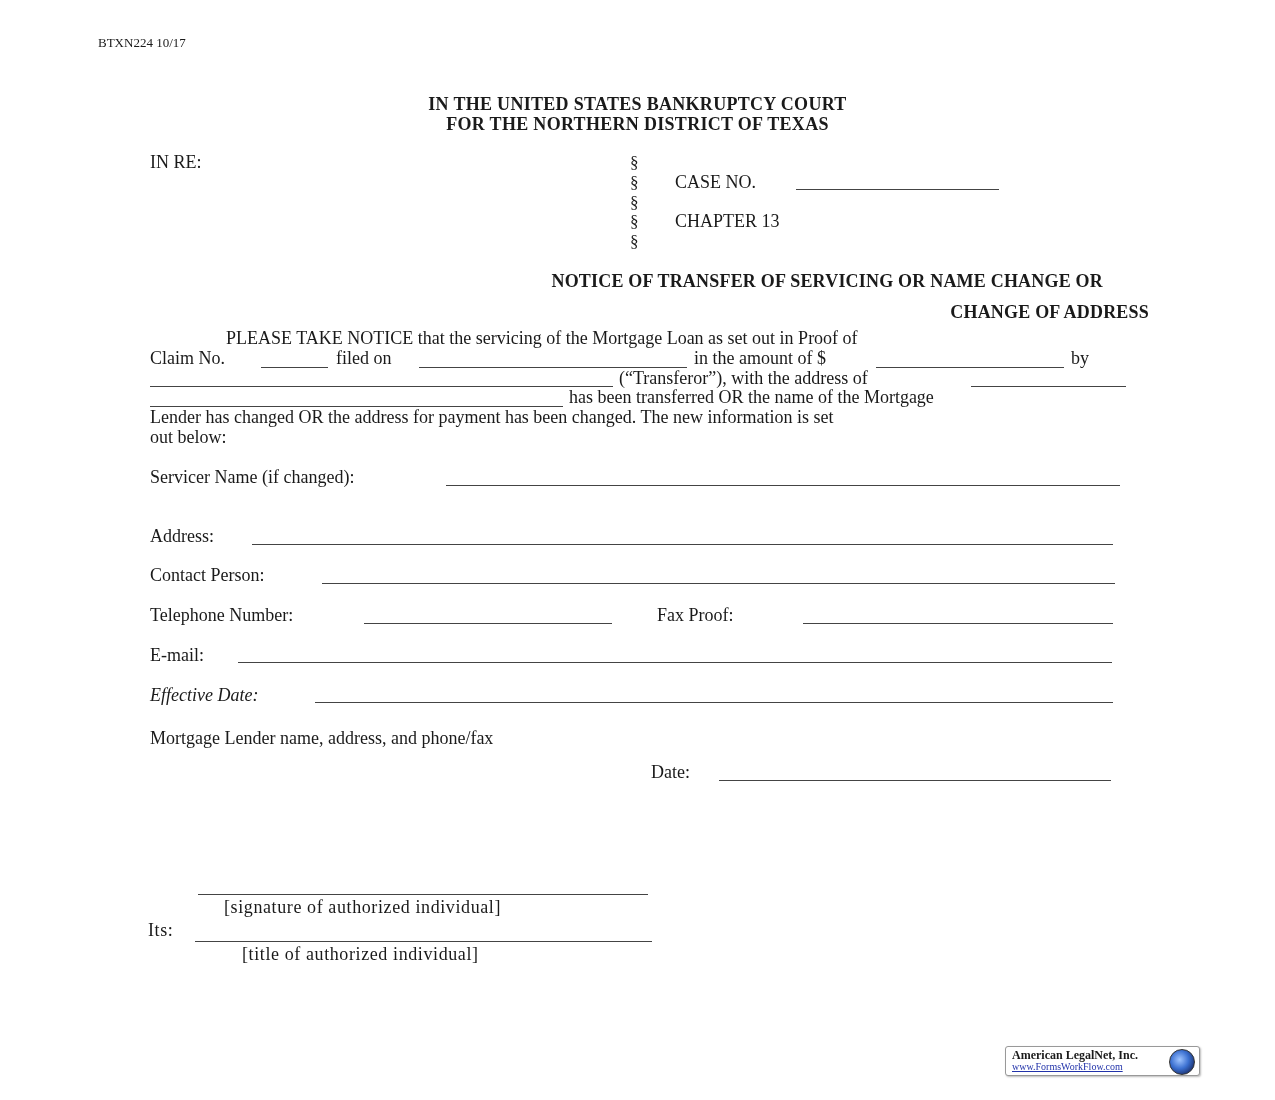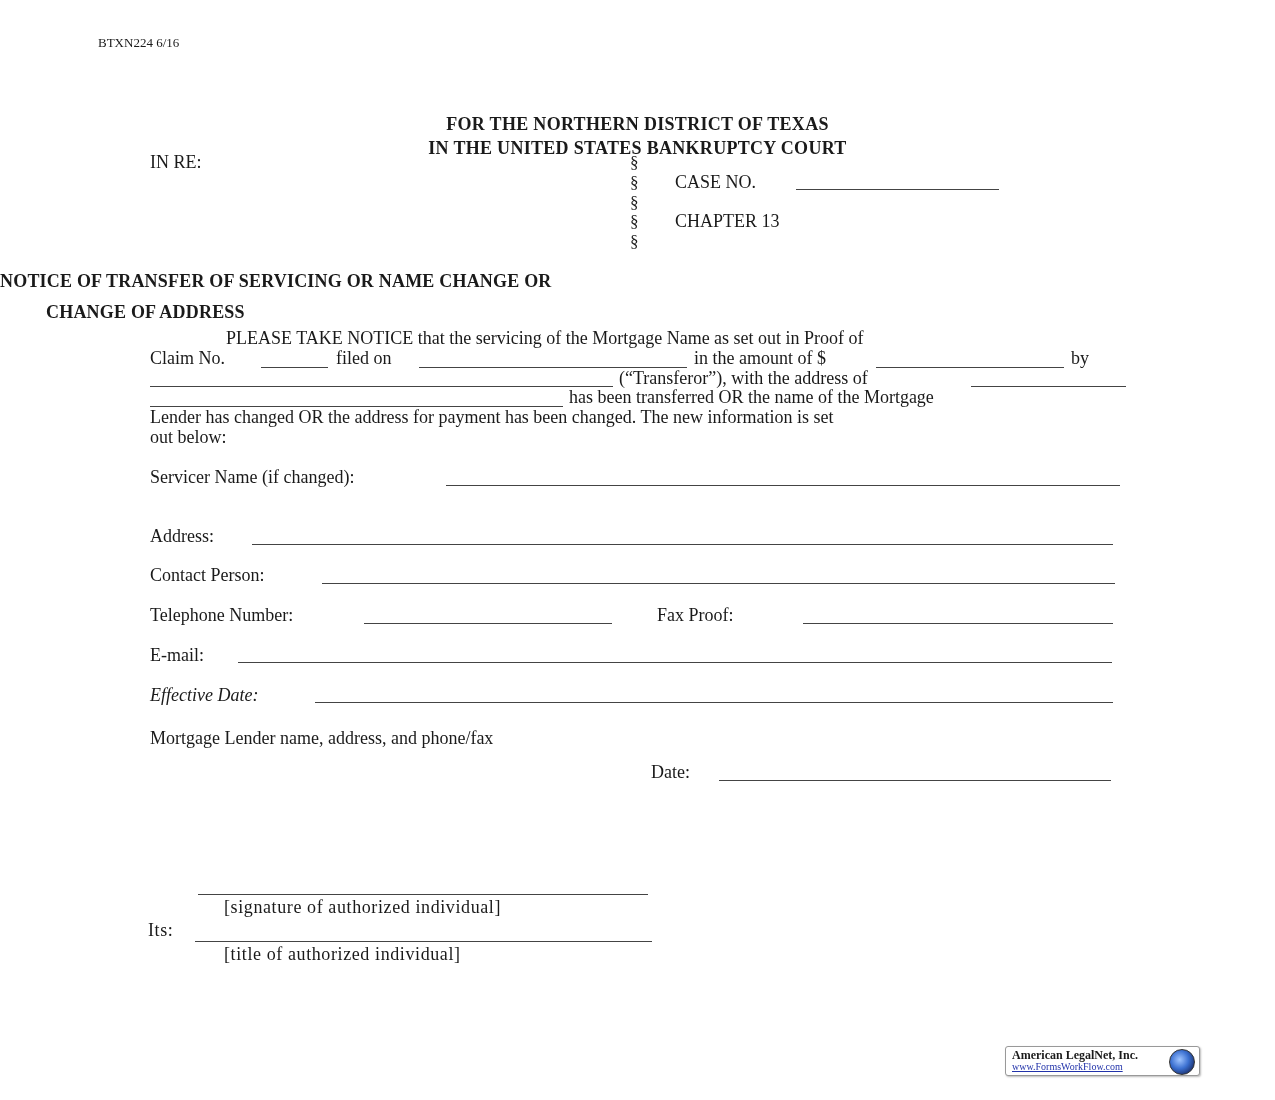--- a/index.html
+++ b/index.html
@@ -32,21 +32,21 @@
       left: 630px;
       font-size: 17px;
       line-height: 19.5px;
     }
     .line {
       position: absolute;
       height: 0;
       border-top: 1.6px solid #444;
     }
     .notice-title {
-      left: 0; width: 1103px; text-align: left;
+      left: 0; width: 1103px; text-align: right;
       font-weight: bold;
       font-size: 18px;
       line-height: 20px;
       letter-spacing: 0.2px;
     }
     .para {
       left: 150px;
       font-size: 18px;
       line-height: 19.6px;
     }
@@ -83,43 +83,43 @@
       right: 4px; top: 2px;
       width: 24px; height: 24px;
       border-radius: 50%;
       background: radial-gradient(circle at 40% 40%, #9fc4ff 0%, #3a6fd0 45%, #1b2f6a 80%, #0c1530 100%);
       border: 1px solid #333;
     }
   </style>
 </head>
 <body>
 
-<div class="abs form-id">BTXN224 6/16</div>
+<div class="abs form-id">BTXN224 10/17</div>
 
-<div class="abs court-title" style="top:94px;margin-top:44px;">IN THE UNITED STATES BANKRUPTCY COURT</div>
+<div class="abs court-title" style="top:94px;">IN THE UNITED STATES BANKRUPTCY COURT</div>
 <div class="abs court-title" style="top:114px;">FOR THE NORTHERN DISTRICT OF TEXAS</div>
 
 <div class="abs t18" style="left:150px; top:152px;">IN RE:</div>
 
 <div class="abs sect" style="top:153px;">§</div>
 <div class="abs sect" style="top:173px;">§</div>
 <div class="abs sect" style="top:193px;">§</div>
 <div class="abs sect" style="top:212px;">§</div>
 <div class="abs sect" style="top:232px;">§</div>
 
 <div class="abs t18" style="left:675px; top:172px;text-align:right;">CASE NO.</div>
 <div class="abs t18" style="left:796px; top:168px; width:203px; height:21px;"></div>
 <div class="line" style="left:796px; top:189px; width:203px;"></div>
 
 <div class="abs t18" style="left:675px; top:211px;">CHAPTER 13</div>
 
 <div class="abs notice-title" style="top:271px;">NOTICE OF TRANSFER OF SERVICING OR NAME CHANGE OR</div>
 <div class="abs notice-title" style="top:302px;margin-left:46px;">CHANGE OF ADDRESS</div>
 
-<div class="abs para" style="left:226px; top:329px;">PLEASE TAKE NOTICE that the servicing of the Mortgage Name as set out in Proof of</div>
+<div class="abs para" style="left:226px; top:329px;">PLEASE TAKE NOTICE that the servicing of the Mortgage Loan as set out in Proof of</div>
 
 <div class="abs para" style="top:349px;">Claim No.</div>
 <div class="abs para" style="left:261px; top:345px; width:67px; height:20px;"></div>
 <div class="line" style="left:261px; top:367px; width:67px;"></div>
 
 <div class="abs para" style="left:336px; top:349px;">filed on</div>
 <div class="abs para" style="left:419px; top:345px; width:268px; height:20px;"></div>
 <div class="line" style="left:419px; top:367px; width:268px;"></div>
 
 <div class="abs para" style="left:694px; top:349px;">in the amount of $</div>
@@ -173,19 +173,19 @@
 <div class="abs t18" style="left:719px; top:759px; width:392px; height:20px;"></div>
 <div class="line" style="left:719px; top:780px; width:392px;"></div>
 
 <div class="abs t18" style="left:198px; top:873px; width:450px; height:20px;"></div>
 <div class="line" style="left:198px; top:894px; width:450px;"></div>
 <div class="abs t18" style="left:224px; top:897px; letter-spacing:0.6px;">[signature of authorized individual]</div>
 
 <div class="abs t18" style="left:148px; top:920px; letter-spacing:0.6px;">Its:</div>
 <div class="abs t18" style="left:195px; top:920px; width:457px; height:20px;"></div>
 <div class="line" style="left:195px; top:941px; width:457px;"></div>
-<div class="abs t18" style="left:224px; top:944px; letter-spacing:0.6px;">[title of authorized individual]</div>
+<div class="abs t18" style="left:242px; top:944px; letter-spacing:0.6px;">[title of authorized individual]</div>
 
 <div class="logo-box">
   <div class="logo-name">American LegalNet, Inc.</div>
   <div class="logo-url">www.FormsWorkFlow.com</div>
   <div class="logo-globe"></div>
 </div>
 
 </body></html>

